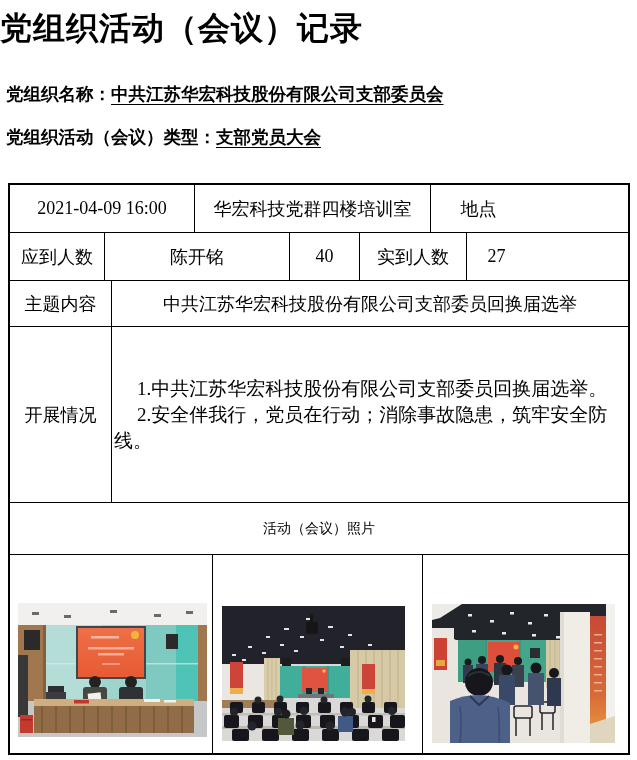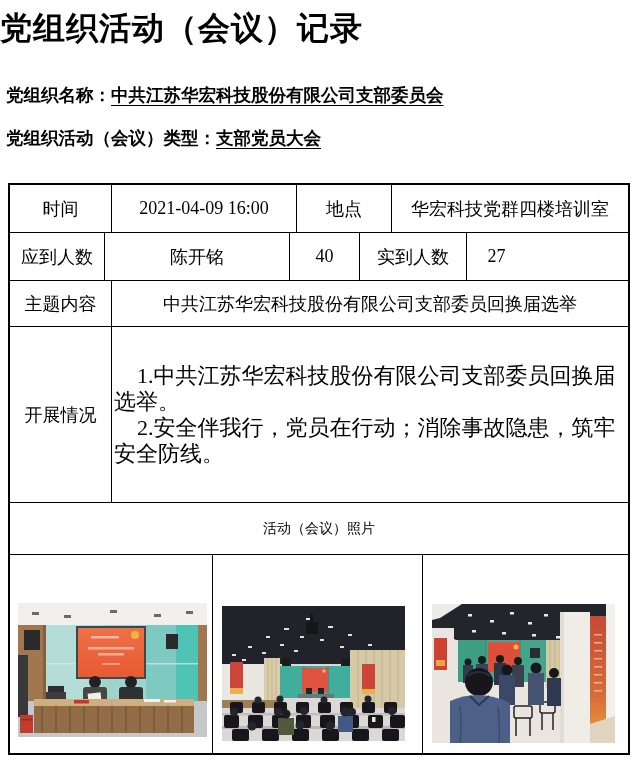--- a/index.html
+++ b/index.html
@@ -16,20 +16,21 @@
     font-size: 32px;
     line-height: 44px;
     font-weight: 700;
     letter-spacing: 1px;
   }
   .meta-line {
     margin-left: 6px;
     font-size: 17.5px;
     line-height: 22px;
     font-weight: 700;
+    font-family: Liberation Mono, monospace;
   }
   .meta-line-1 { margin-top: 34px; }
   .meta-line-2 { margin-top: 21px; }
   .meta-value { text-decoration: underline; text-underline-offset: 4px; }
 
   .record-table {
     margin: 34px 0 0 8px;
     width: 622px;
     border: 2px solid #000;
     font-family: "Liberation Serif", "DejaVu Serif", serif;
@@ -55,21 +56,21 @@
   .w-label5 { width: 107px; }
   .w-num6 { width: 59px; }
   .w-place { width: 236px; }
   .w-wide { width: 516px; }
   .w-full { width: 618px; }
   .w-ph1 { width: 203px; } .w-ph2 { width: 210px; } .w-ph3 { width: 205px; }
 
   .situation-cell { justify-content: flex-start; padding: 0 5px 0 2px; }
   .situation-text { width: 100%; text-align: left; }
   .situation-text p {
-    font-size: 22px;
+    font-size: 19px;
     line-height: 26px;
     text-indent: 23px;
   }
   .photos-caption { font-size: 14px; }
 
   .photo-cell { position: relative; }
   .photo { position: absolute; display: block; }
   .photo-1 { left: 8px; top: 48px; width: 189px; height: 134px; }
   .photo-2 { left: 9px; top: 51px; width: 183px; height: 135px; }
   .photo-3 { left: 9px; top: 49px; width: 183px; height: 139px; }
@@ -84,24 +85,23 @@
   <span>党组织名称：</span><span class="meta-value">中共江苏华宏科技股份有限公司支部委员会</span>
 </div>
 
 <div class="meta-line meta-line-2">
   <span>党组织活动（会议）类型：</span><span class="meta-value">支部党员大会</span>
 </div>
 
 <div class="record-table">
 
   <div class="trow r1">
-    <div class="tcell w-label">时间</div>
     <div class="tcell w-value2">2021-04-09 16:00</div>
+    <div class="tcell w-place">华宏科技党群四楼培训室</div>
     <div class="tcell w-label3">地点</div>
-    <div class="tcell w-place">华宏科技党群四楼培训室</div>
   </div>
 
   <div class="trow r2">
     <div class="tcell w-label3">应到人数</div>
     <div class="tcell w-value2">陈开铭</div>
     <div class="tcell w-num4">40</div>
     <div class="tcell w-label5">实到人数</div>
     <div class="tcell w-num6">27</div>
   </div>
 

